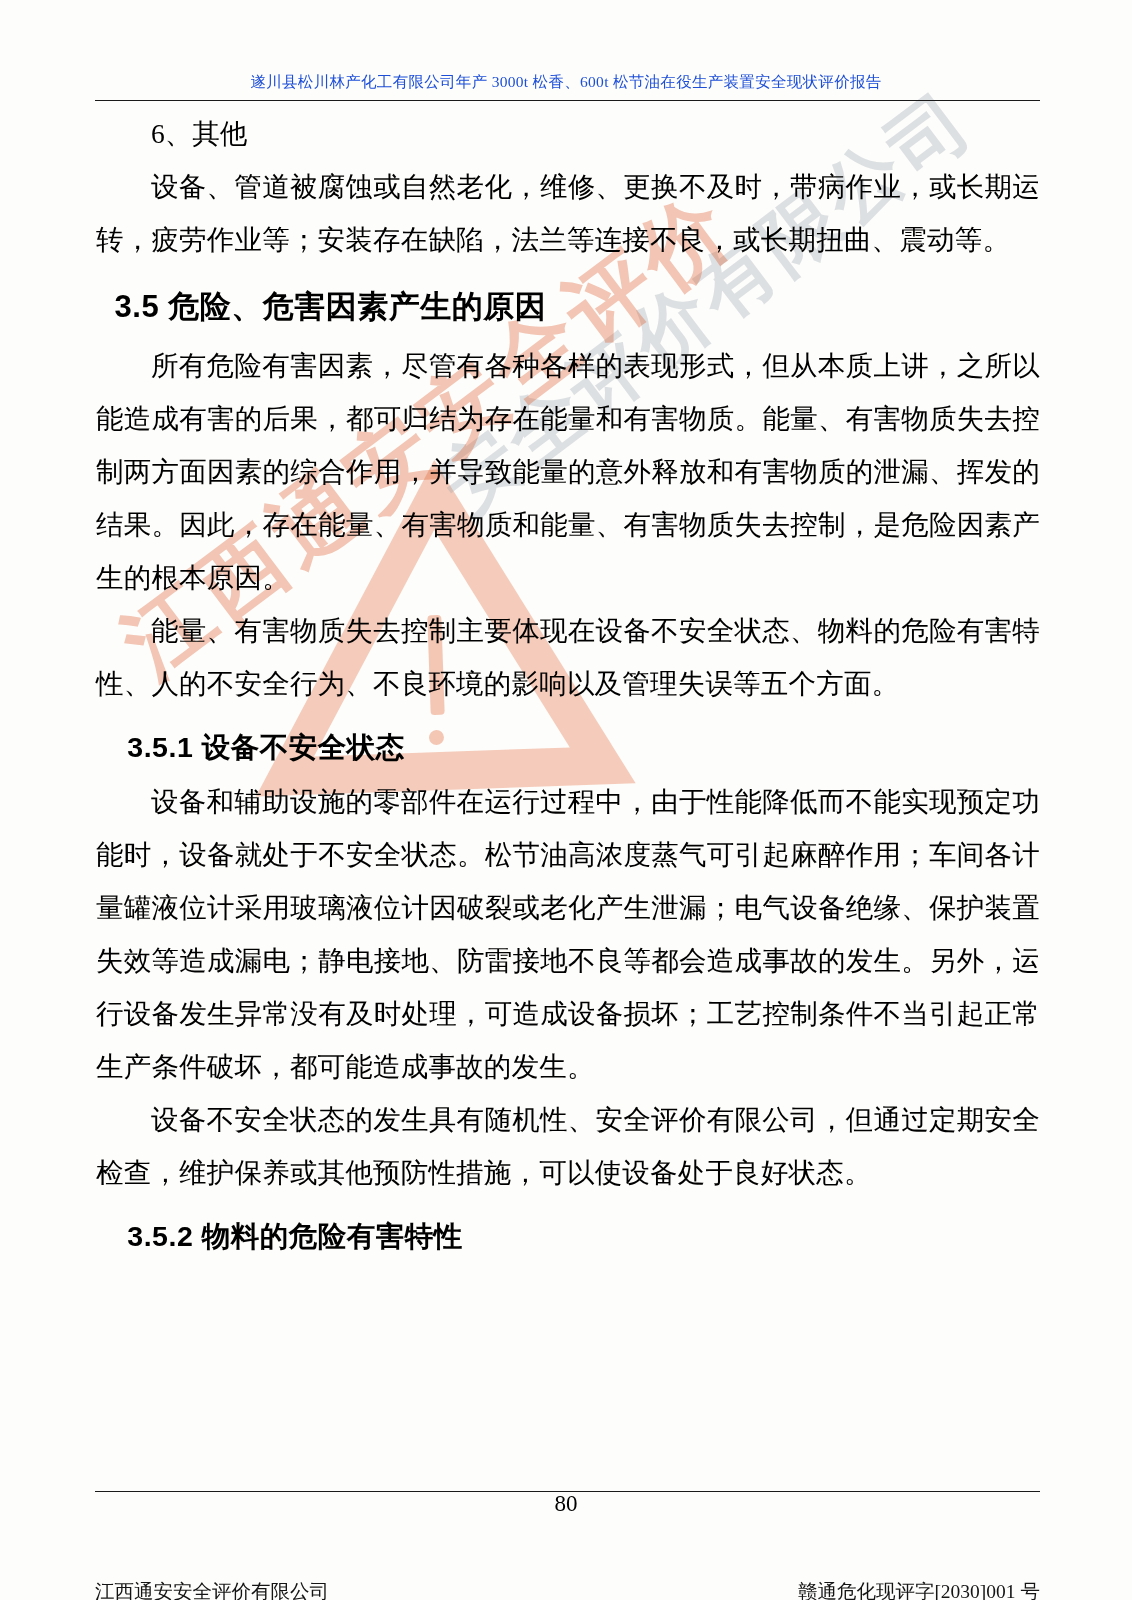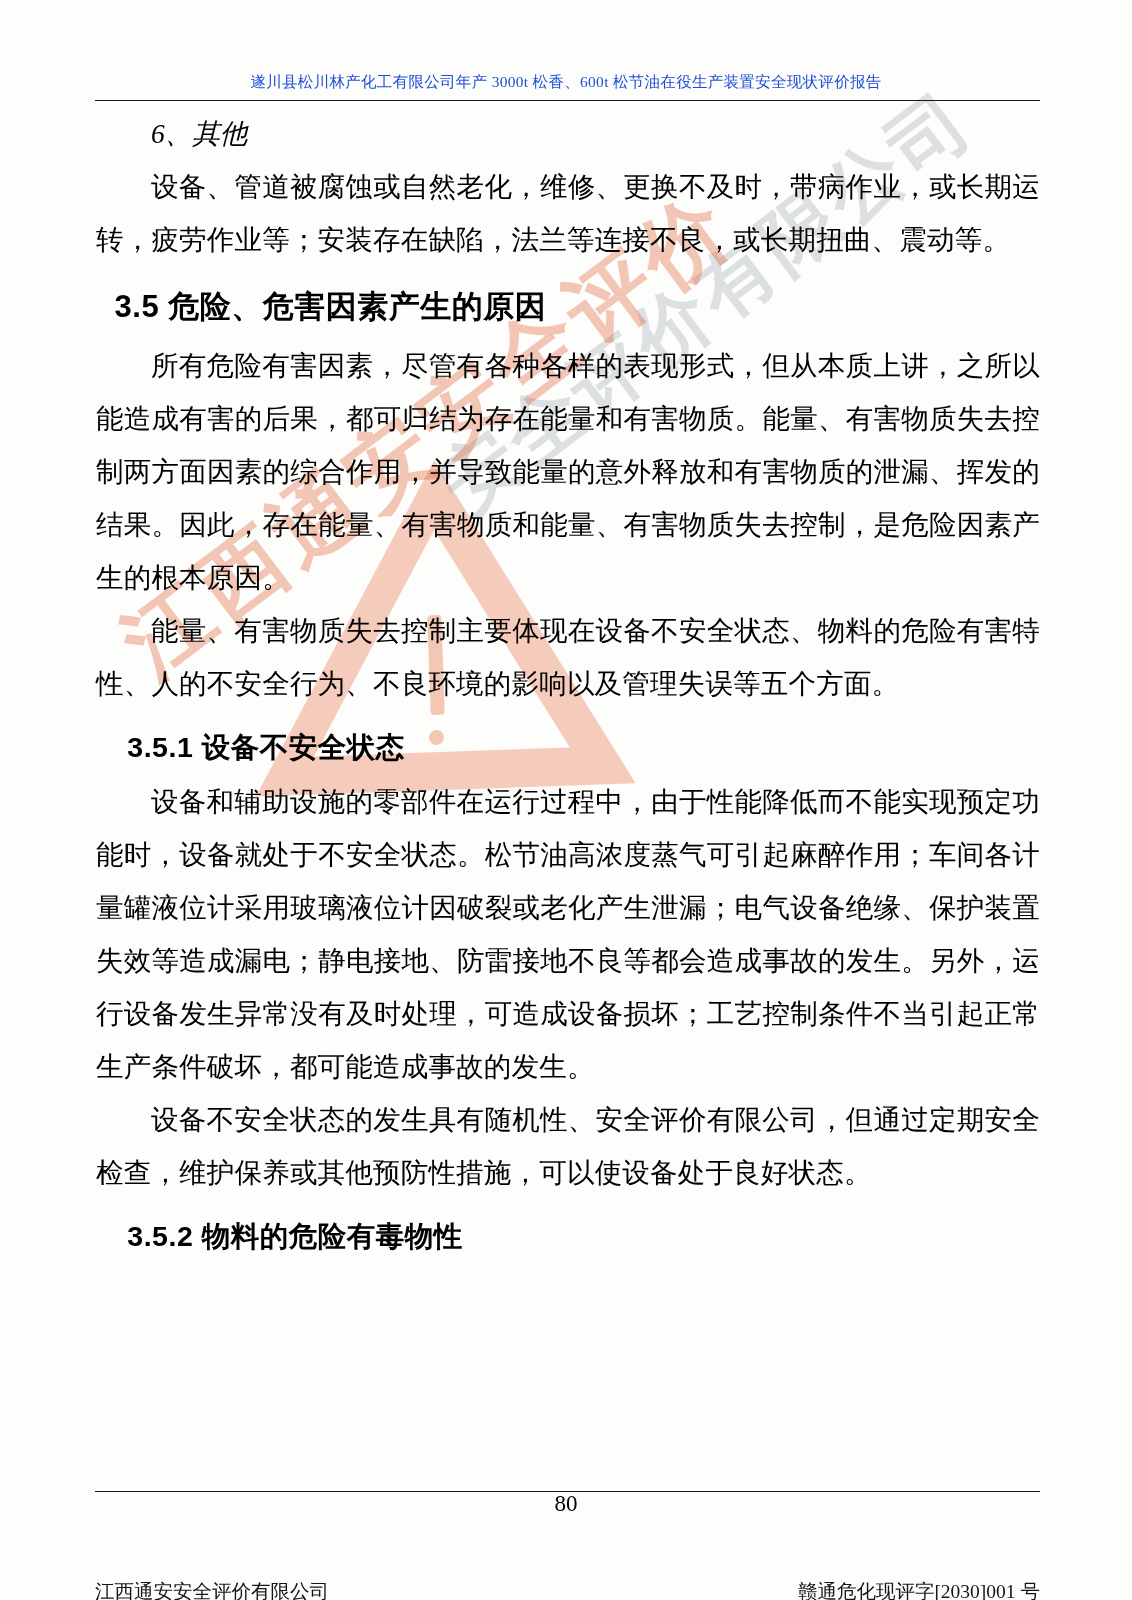--- a/index.html
+++ b/index.html
@@ -149,21 +149,20 @@
   h3.head.big {
     font-size: 31px;
     line-height: 60px;
     text-indent: 0.6em;
   }
   .item-line {
     margin: 0;
     font-size: 27.5px;
     line-height: 52px;
     text-indent: 2em;
-    font-style: italic;
   }
   .footer-rule {
     position: absolute;
     left: 95px;
     top: 1491px;
     width: 945px;
     height: 1px;
     background: #1a1a1a;
   }
   .pagenum {
@@ -218,21 +217,21 @@
       <p class="para">所有危险有害因素，尽管有各种各样的表现形式，但从本质上讲，之所以能造成有害的后果，都可归结为存在能量和有害物质。能量、有害物质失去控制两方面因素的综合作用，并导致能量的意外释放和有害物质的泄漏、挥发的结果。因此，存在能量、有害物质和能量、有害物质失去控制，是危险因素产生的根本原因。</p>
 
       <p class="para">能量、有害物质失去控制主要体现在设备不安全状态、物料的危险有害特性、人的不安全行为、不良环境的影响以及管理失误等五个方面。</p>
 
       <h3 class="head">3.5.1 设备不安全状态</h3>
 
       <p class="para">设备和辅助设施的零部件在运行过程中，由于性能降低而不能实现预定功能时，设备就处于不安全状态。松节油高浓度蒸气可引起麻醉作用；车间各计量罐液位计采用玻璃液位计因破裂或老化产生泄漏；电气设备绝缘、保护装置失效等造成漏电；静电接地、防雷接地不良等都会造成事故的发生。另外，运行设备发生异常没有及时处理，可造成设备损坏；工艺控制条件不当引起正常生产条件破坏，都可能造成事故的发生。</p>
 
       <p class="para">设备不安全状态的发生具有随机性、安全评价有限公司，但通过定期安全检查，维护保养或其他预防性措施，可以使设备处于良好状态。</p>
 
-      <h3 class="head">3.5.2 物料的危险有毒物性</h3>
+      <h3 class="head">3.5.2 物料的危险有害特性</h3>
 
 
     </div>
 
     <div class="pagenum">80</div>
     <div class="footer-rule"></div>
     <div class="footer">
       <span>江西通安安全评价有限公司</span>
       <span>赣通危化现评字[2030]001 号</span>
     </div>

